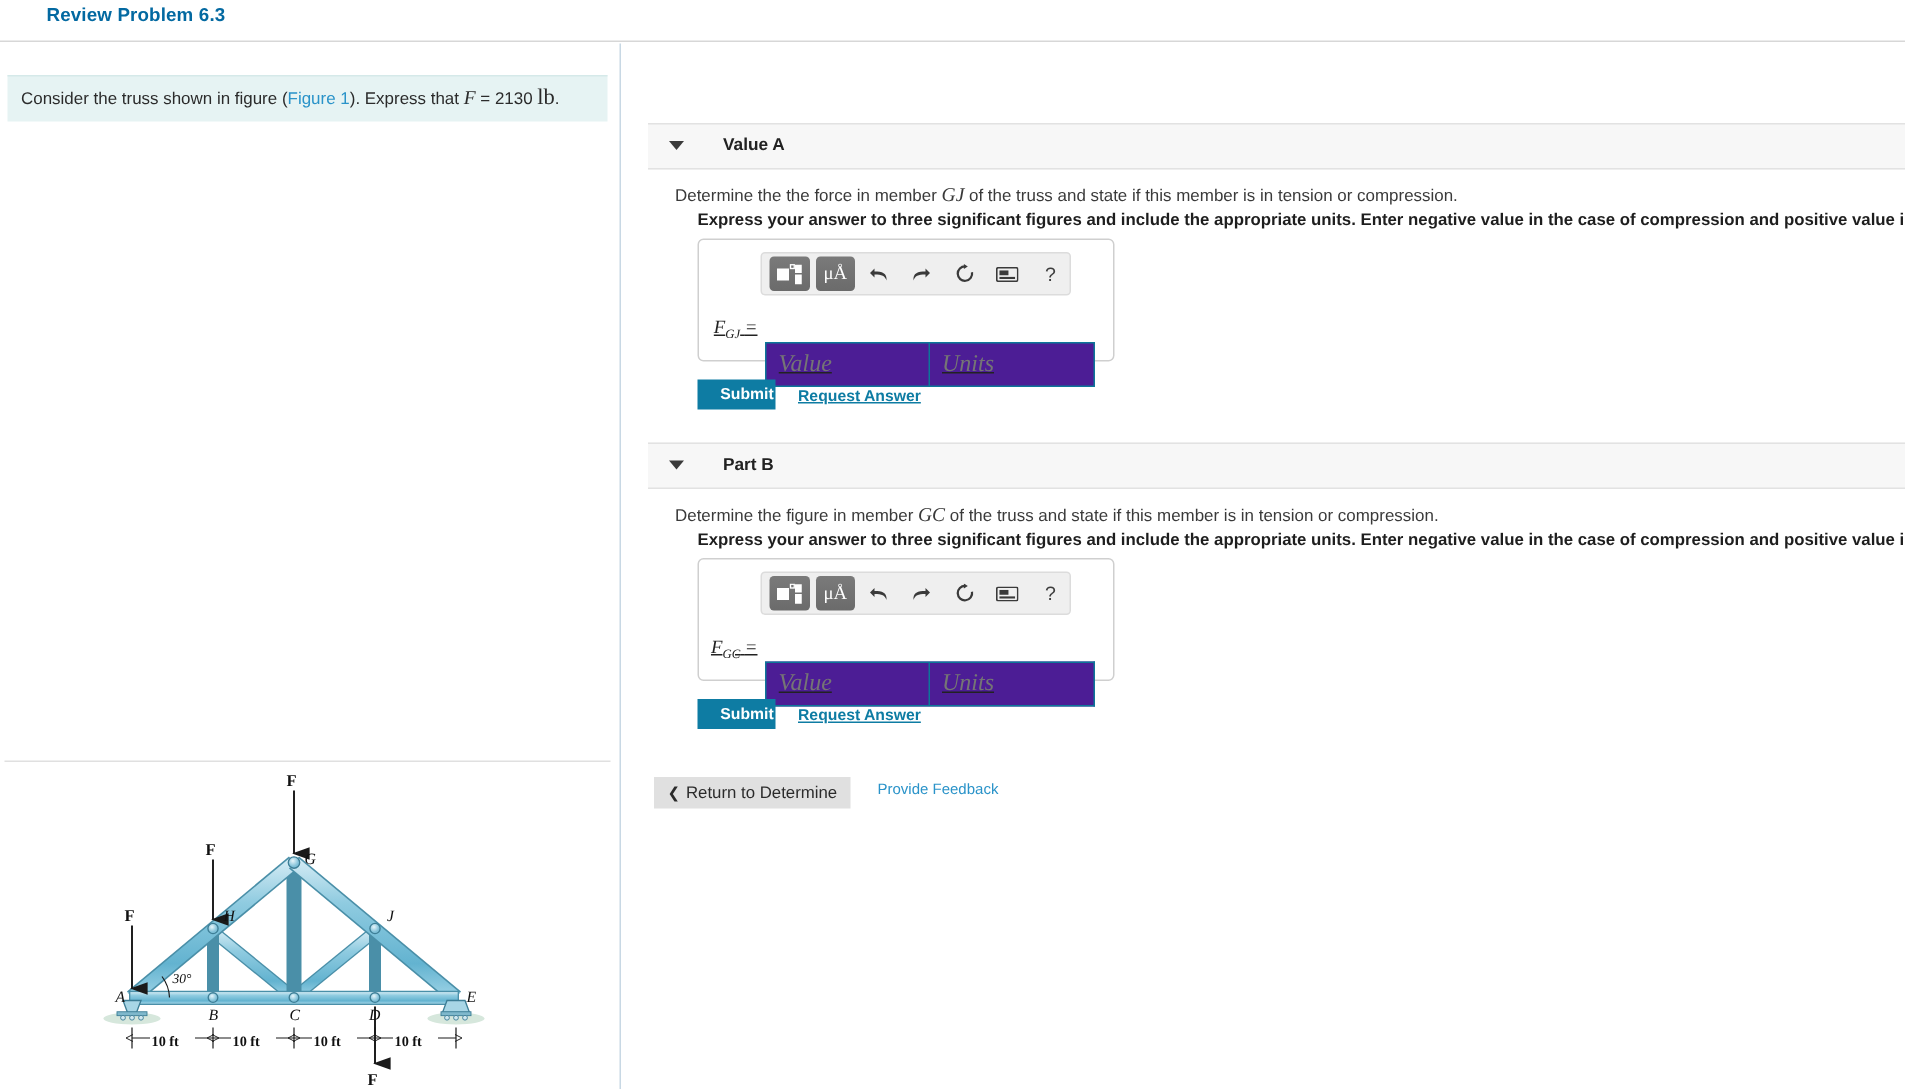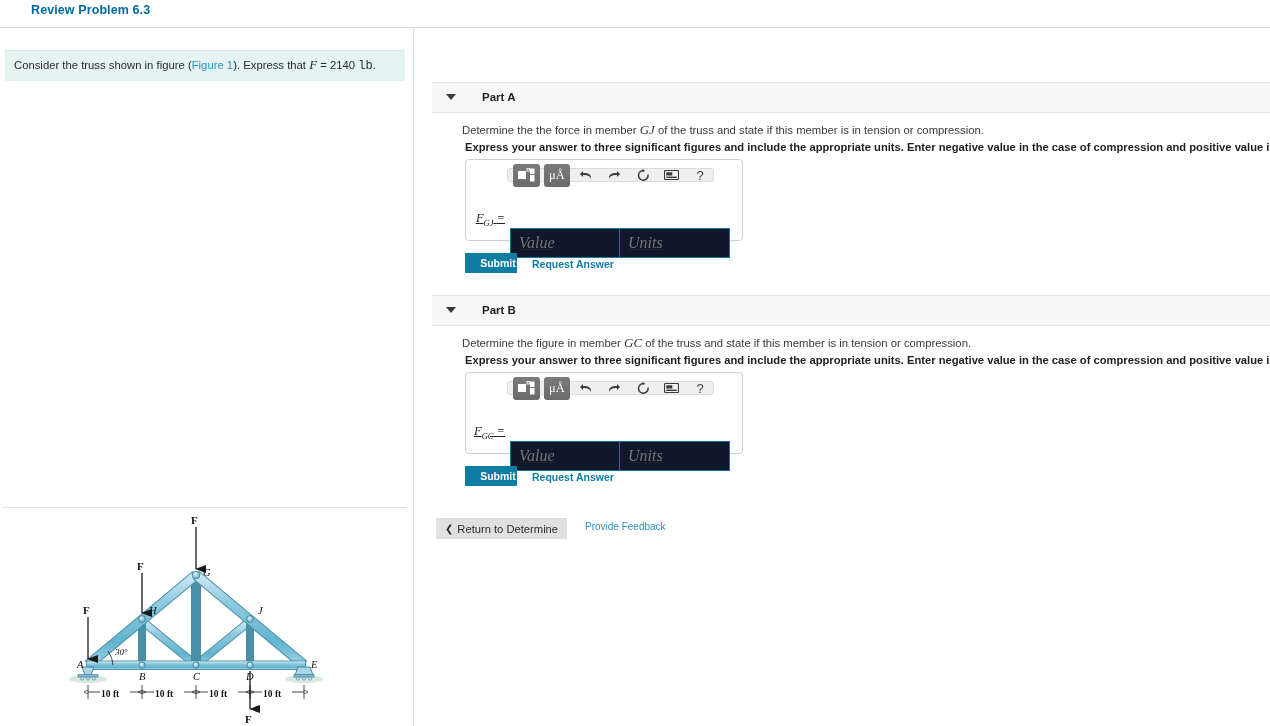--- a/index.html
+++ b/index.html
@@ -38,21 +38,21 @@
     border-top: 1px solid #d5e9e9;
     display: flex; align-items: center;
   }
   .statement-text {
     padding-left: 9px;
     font-size: 11.3px; color: #2b2b2b; line-height: 1.3;
     white-space: nowrap;
   }
   .statement-text .lnk { color: #2a93c9; text-decoration: none; }
   .mathit { font-family: "Liberation Serif", serif; font-style: italic; font-size: 13px; }
-  .mathrm { font-family: Liberation Mono, monospace; font-style: normal; font-size: 12px; }
+  .mathrm { font-family: Liberation Serif, serif; font-style: normal; font-size: 15px; }
 
   
   .figure-header {
     position: absolute; left: 0px; top: 448px; width: 410px; height: 34px;
   }
   .figure-title {
     position: absolute; left: 6px; top: 9px;
     font-size: 12.5px; font-weight: bold; color: #222;
   }
   .fig-nav {
@@ -90,40 +90,40 @@
     width: 0; height: 0;
     border-left: 5px solid transparent;
     border-right: 5px solid transparent;
     border-top: 6px solid #3a3a3a;
   }
   .part-bar .part-label {
     position: absolute; left: 50px; top: 8px;
     font-size: 11.5px; font-weight: bold; color: #222;
   }
   .prompt {
-    position: absolute; left: 46px;
+    position: absolute; left: 34px;
     font-size: 11.3px; color: #3a3a3a;
     white-space: nowrap;
   }
   .prompt-bold {
     position: absolute; left: 49px;
     font-size: 11.2px; font-weight: bold; color: #1e1e1e;
     white-space: nowrap;
   }
 
   
   .answer-box {
     position: absolute; left: 49px;
     width: 278px; height: 82px;
     border: 1px solid #cfcfcf; border-radius: 4px;
     background: #fff;
   }
   .ans-toolbar {
     position: absolute; left: 41px; top: 8px;
-    width: 207px; height: 14px;
+    width: 207px; height: 29px;
     background: #efefef;
     border: 1px solid #dcdcdc; border-radius: 3px;
     display: flex; align-items: center;
   }
   .tb-btn {
     width: 27px; height: 23px; margin-left: 4px;
     background: linear-gradient(#7a7a7a, #6b6b6b);
     border-radius: 3px;
     display: flex; align-items: center; justify-content: center;
     color: #fff;
@@ -143,21 +143,21 @@
   }
   .ans-sym {
     width: 44px; text-align: right; padding-right: 5px;
     font-family: "Liberation Serif", serif; font-style: italic; font-size: 12.5px;
     color: #222; white-space: nowrap;
   }
   .ans-sym sub { font-size: 8.5px; font-style: italic; }
   .ans-input {
     height: 30px;
     border: 1.3px solid #0d7699;
-    background: #0f172a;
+    background: #4c1d95;
     font-family: "Liberation Serif", serif; font-style: italic;
     font-size: 16px; color: #9a9a9a;
     padding-left: 8px;
     display: flex; align-items: center;
     outline: none;
     margin-top: 48px;
   }
   .ans-input.value { width: 110px; }
   .ans-input.units { width: 110px; border-left: none; }
 
@@ -166,21 +166,21 @@
     position: absolute; left: 49px;
     width: 52px; height: 20px;
     background: #0e7ca3; color: #fff;
     font-size: 10.5px; font-weight: bold;
     display: flex; align-items: center; justify-content: center;
     border: none; cursor: pointer; padding-left: 20px;
   }
   .request-link {
     position: absolute; left: 116px;
     font-size: 10.5px; font-weight: bold; color: #0e7ca3;
-    cursor: pointer;
+    text-decoration: underline; cursor: pointer;
   }
   .return-btn {
     position: absolute; left: 20px; top: 489px;
     width: 131px; height: 21px;
     background: #e0e0e0; color: #2b2b2b;
     font-size: 11.2px;
     display: flex; align-items: center; justify-content: center;
     border: none; cursor: pointer;
   }
   .return-btn .chev { margin-right: 4px; font-size: 10px; }
@@ -196,21 +196,21 @@
 
   <div class="top-header">
     <div class="title">Review Problem 6.3</div>
   </div>
 
   <div class="left-col">
 
     <div class="statement-box">
       <div class="statement-text">
         <span>Consider the truss shown in figure (</span><span class="lnk">Figure 1</span><span>). Express that </span><span class="mathit">F</span>
-        <span>= 2140</span>
+        <span>= 2130</span>
         <span class="mathrm">lb</span><span>.</span>
       </div>
     </div>
 
     <div class="figure-divider"></div>
 
     <div class="figure-canvas">
       <svg width="410" height="235" viewBox="0 0 410 235">
         <defs>
           <linearGradient id="memGrad" x1="0" y1="0" x2="0" y2="1">
@@ -349,21 +349,21 @@
           <text x="263" y="184" font-size="9.5" font-weight="bold">10 ft</text>
         </g>
       </svg>
     </div>
   </div>
 
   <div class="right-col">
 
     <div class="part-bar" style="top:53px;">
       <div class="caret"></div>
-      <div class="part-label">Part A</div>
+      <div class="part-label">Value A</div>
     </div>
 
     <div class="prompt" style="top:93px;">
       <span>Determine the the force in member </span><span class="mathit">GJ</span><span> of the truss and state if this member is in tension or compression.</span>
     </div>
 
     <div class="prompt-bold" style="top:112px;">Express your answer to three significant figures and include the appropriate units. Enter negative value in the case of compression and positive value in the case of tension.</div>
 
     <div class="answer-box" style="top:130px;">
       <div class="ans-toolbar">

